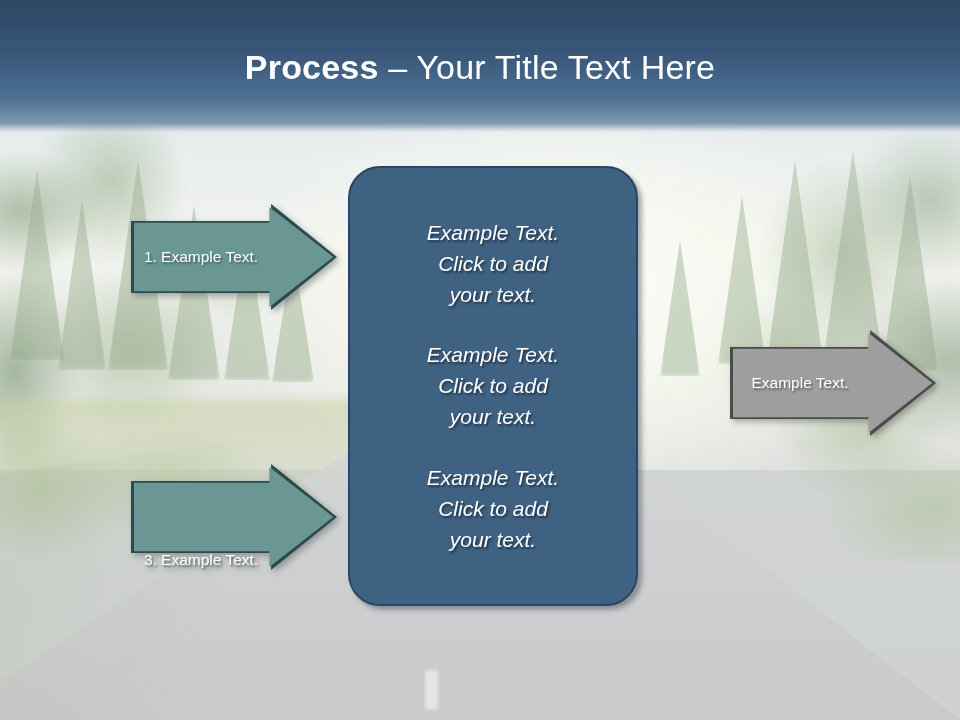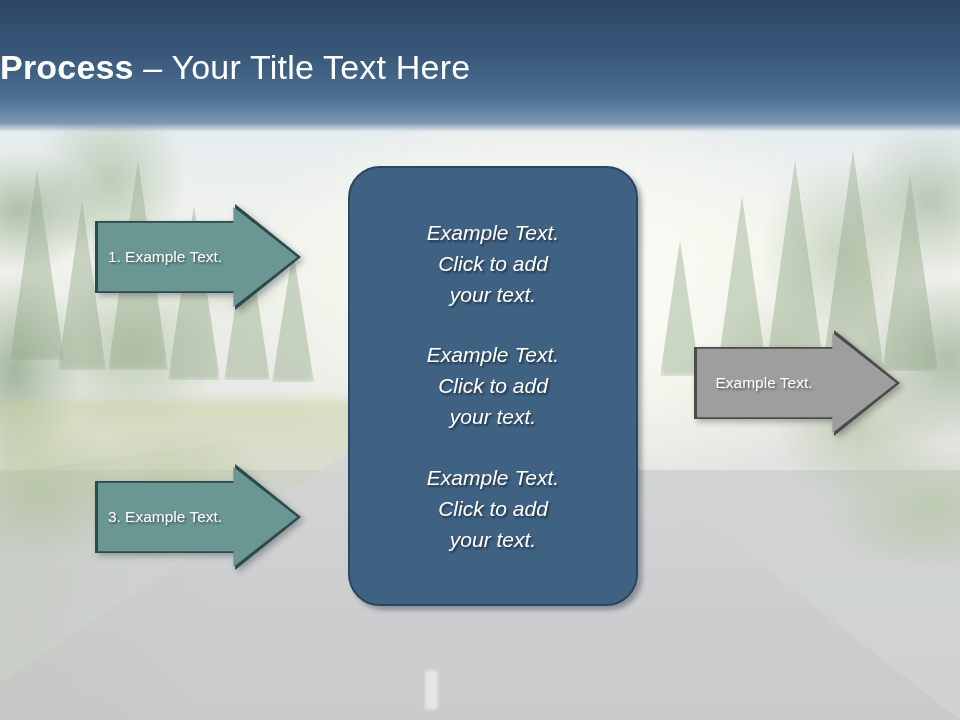--- a/index.html
+++ b/index.html
@@ -109,38 +109,39 @@
 
   
   .header-band {
     position: absolute;
     left: 0; top: 0; width: 960px; height: 132px;
     background: linear-gradient(to bottom, #2b4763 0%, #39587a 42%, #4d7092 74%, #7b97b0 93%, rgba(168,186,202,0) 100%);
   }
   .slide-title {
     position: absolute;
     left: 0; top: 46px; width: 960px;
-    text-align: left;
+    text-align: center;
     color: #ffffff;
     font-size: 34px;
     line-height: 42px;
     letter-spacing: 0.2px;
     white-space: nowrap;
   }
   .slide-title .title-strong { font-weight: bold; }
   .slide-title .title-rest  { font-weight: normal; }
 
   
   .shapes { position: absolute; inset: 0; }
 
   
   .arrow {
     position: absolute;
     display: flex;
     align-items: center;
+    margin-left: 36px;
   }
   .arrow .arrow-border {
     position: absolute;
     inset: 0;
     clip-path: polygon(0% 16%, 68% 16%, 68% 0%, 100% 50%, 68% 100%, 68% 84%, 0% 84%);
   }
   .arrow .arrow-fill {
     position: absolute;
     top: 2.5px; left: 2.5px; right: 2.5px; bottom: 2.5px;
     clip-path: polygon(0% 16.2%, 67.6% 16.2%, 67.6% 0.6%, 99.4% 50%, 67.6% 99.4%, 67.6% 83.8%, 0% 83.8%);
@@ -232,21 +233,21 @@
 
   <div class="shapes">
 
     <div class="arrow arrow-teal" style="left:95px; top:204px; width:206px; height:106px;">
       <div class="arrow-border"></div>
       <div class="arrow-fill"></div>
       <div class="arrow-label">1. Example Text.</div>
     </div>
 
 
-    <div class="arrow arrow-teal" style="left:95px; top:464px; width:206px; height:106px;">
+    <div class="arrow arrow-teal" style="left:95px; top:464px; width:206px; height:106px;align-items:flex-end;">
       <div class="arrow-border"></div>
       <div class="arrow-fill"></div>
       <div class="arrow-label">3. Example Text.</div>
     </div>
 
     <div class="center-panel">
       <div class="panel-block">Example Text.
 Click  to add
 your text.</div>
       <div class="panel-block">Example Text.

